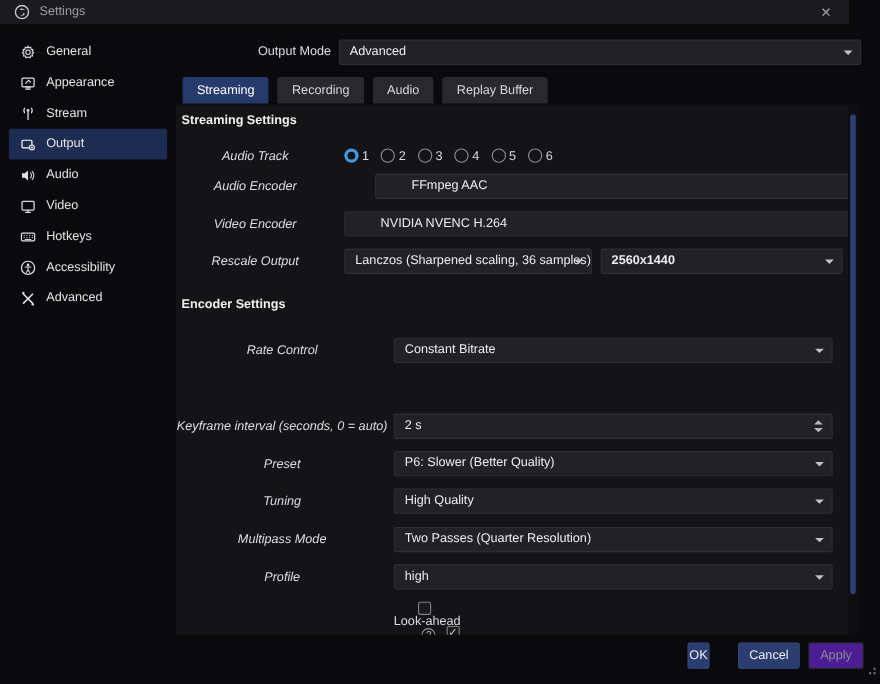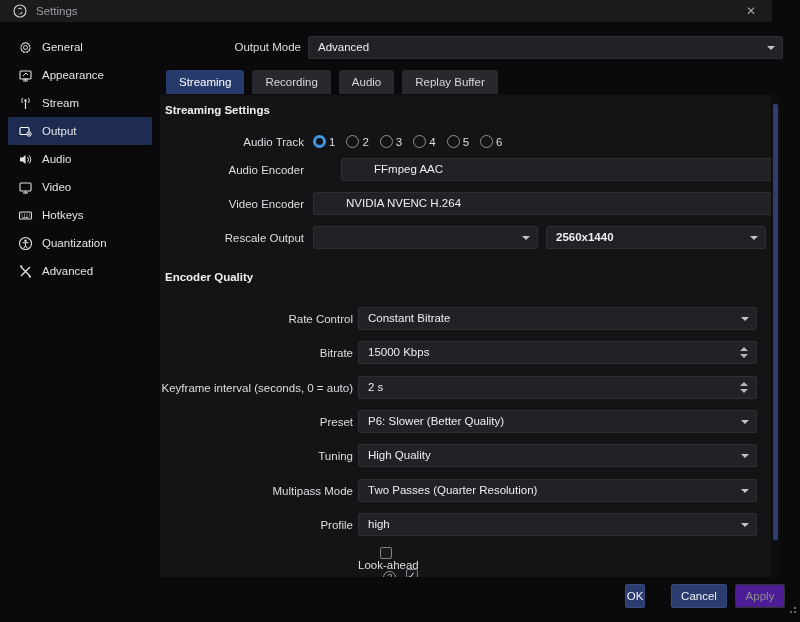--- a/index.html
+++ b/index.html
@@ -40,21 +40,21 @@
     border-radius:3px 3px 0 0;
   }
   .tab.active { background:#273a6c; color:#ffffff; }
   
   #panel {
     position:absolute; left:160px; top:95px; width:612px; height:482px;
     background:#141416; overflow:hidden;
   }
   .sec-h { position:absolute; left:5px; font-weight:700; color:#f0f0f2; }
   .row { position:absolute; left:0; height:23px; display:flex; align-items:center; }
-  .row .lbl { text-align:right; color:#dcdee1; flex:none; }
+  .row .lbl { text-align:center; color:#dcdee1; flex:none;font-style:italic; }
   .s-lbl { width:153px; padding-right:9px; }
   .e-lbl { width:198px; padding-right:5px; }
   
   .select, .spin {
     position:relative; height:23px; background:#212126; border:1px solid #2e2e33;
     border-radius:2px; color:#edeef0; line-height:21px; padding-left:9px;
     white-space:nowrap; overflow:hidden;
   }
   .select { padding-right:20px; }
   .select .arr {
@@ -195,21 +195,21 @@
       <span>Hotkeys</span>
     </div>
     <div class="side-item">
       <span class="ic">
           <svg viewBox="0 0 15 15">
             <circle cx="7.5" cy="7.5" r="6" fill="none" stroke="#dfe1e4" stroke-width="1.1"></circle>
             <circle cx="7.5" cy="4.8" r="1.2" fill="#dfe1e4"></circle>
             <path d="M4.5 6.7 L10.5 6.7 M7.5 7 L7.5 9.5 M7.5 9.5 L5.8 12 M7.5 9.5 L9.2 12" stroke="#dfe1e4" stroke-width="1"></path>
           </svg>
         </span>
-      <span>Quantization</span>
+      <span>Accessibility</span>
     </div>
     <div class="side-item">
       <span class="ic">
           <svg viewBox="0 0 15 15">
             <path d="M3 3 L12 12 M12 3 L3 12" stroke="#dfe1e4" stroke-width="1.4"></path>
             <path d="M2.2 2 L4.2 2.6 M12.8 13 L10.8 12.4" stroke="#dfe1e4" stroke-width="1.8"></path>
           </svg>
         </span>
       <span>Advanced</span>
     </div>
@@ -261,44 +261,36 @@
     <div class="row" style="top:97px;">
       <span class="lbl s-lbl">Video Encoder</span>
       <div class="select s-field">
         <span>NVIDIA NVENC H.264</span><span class="arr"></span>
       </div>
     </div>
 
     <div class="row" style="top:131px;">
       <span class="lbl s-lbl">Rescale Output</span>
       <div class="select" style="width:225px;">
-        <span class="arr"></span>
+        <span>Lanczos (Sharpened scaling, 36 samples)</span><span class="arr"></span>
       </div>
       <div class="select" style="width:220px; margin-left:8px;font-weight:bold;">
         <span>2560x1440</span><span class="arr"></span>
       </div>
     </div>
 
-    <div class="sec-h" style="top:176px;">Encoder Quality</div>
+    <div class="sec-h" style="top:176px;">Encoder Settings</div>
 
     <div class="row" style="top:212px;">
       <span class="lbl e-lbl">Rate Control</span>
       <div class="select e-field">
         <span>Constant Bitrate</span><span class="arr"></span>
       </div>
     </div>
 
-    <div class="row" style="top:246px;">
-      <span class="lbl e-lbl">Bitrate</span>
-      <div class="spin e-field">
-        <span>15000 Kbps</span>
-        <span class="chev-up"></span>
-        <span class="chev-dn"></span>
-      </div>
-    </div>
 
     <div class="row" style="top:281px;">
       <span class="lbl e-lbl">Keyframe interval (seconds, 0 = auto)</span>
       <div class="spin e-field">
         <span>2 s</span>
         <span class="chev-up"></span>
         <span class="chev-dn"></span>
       </div>
     </div>
 

